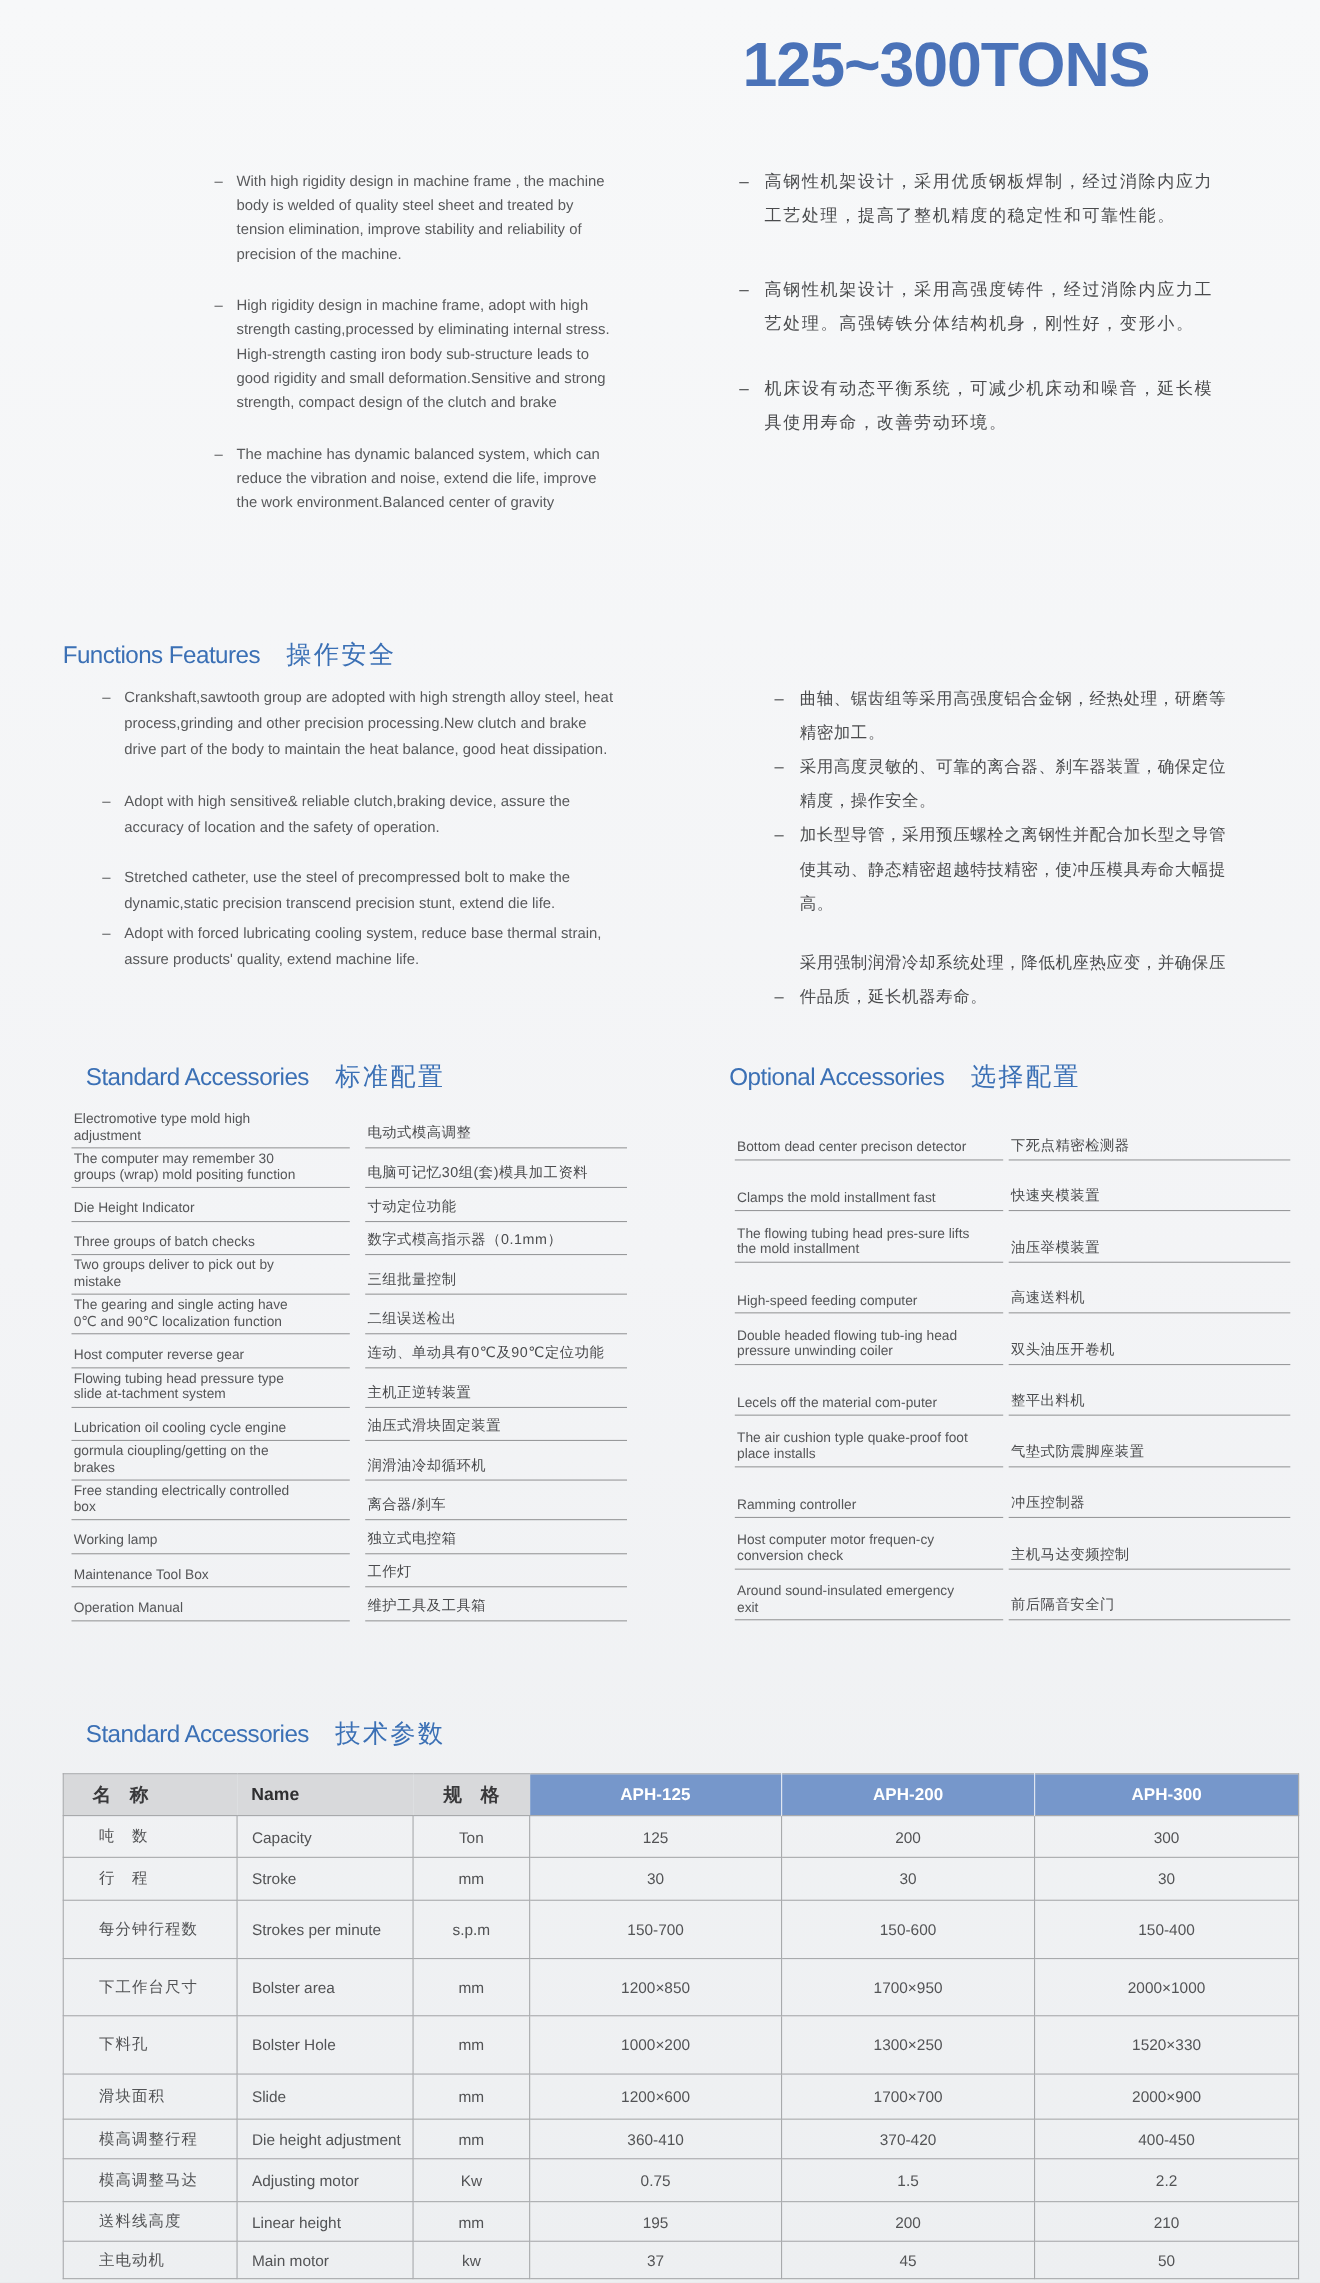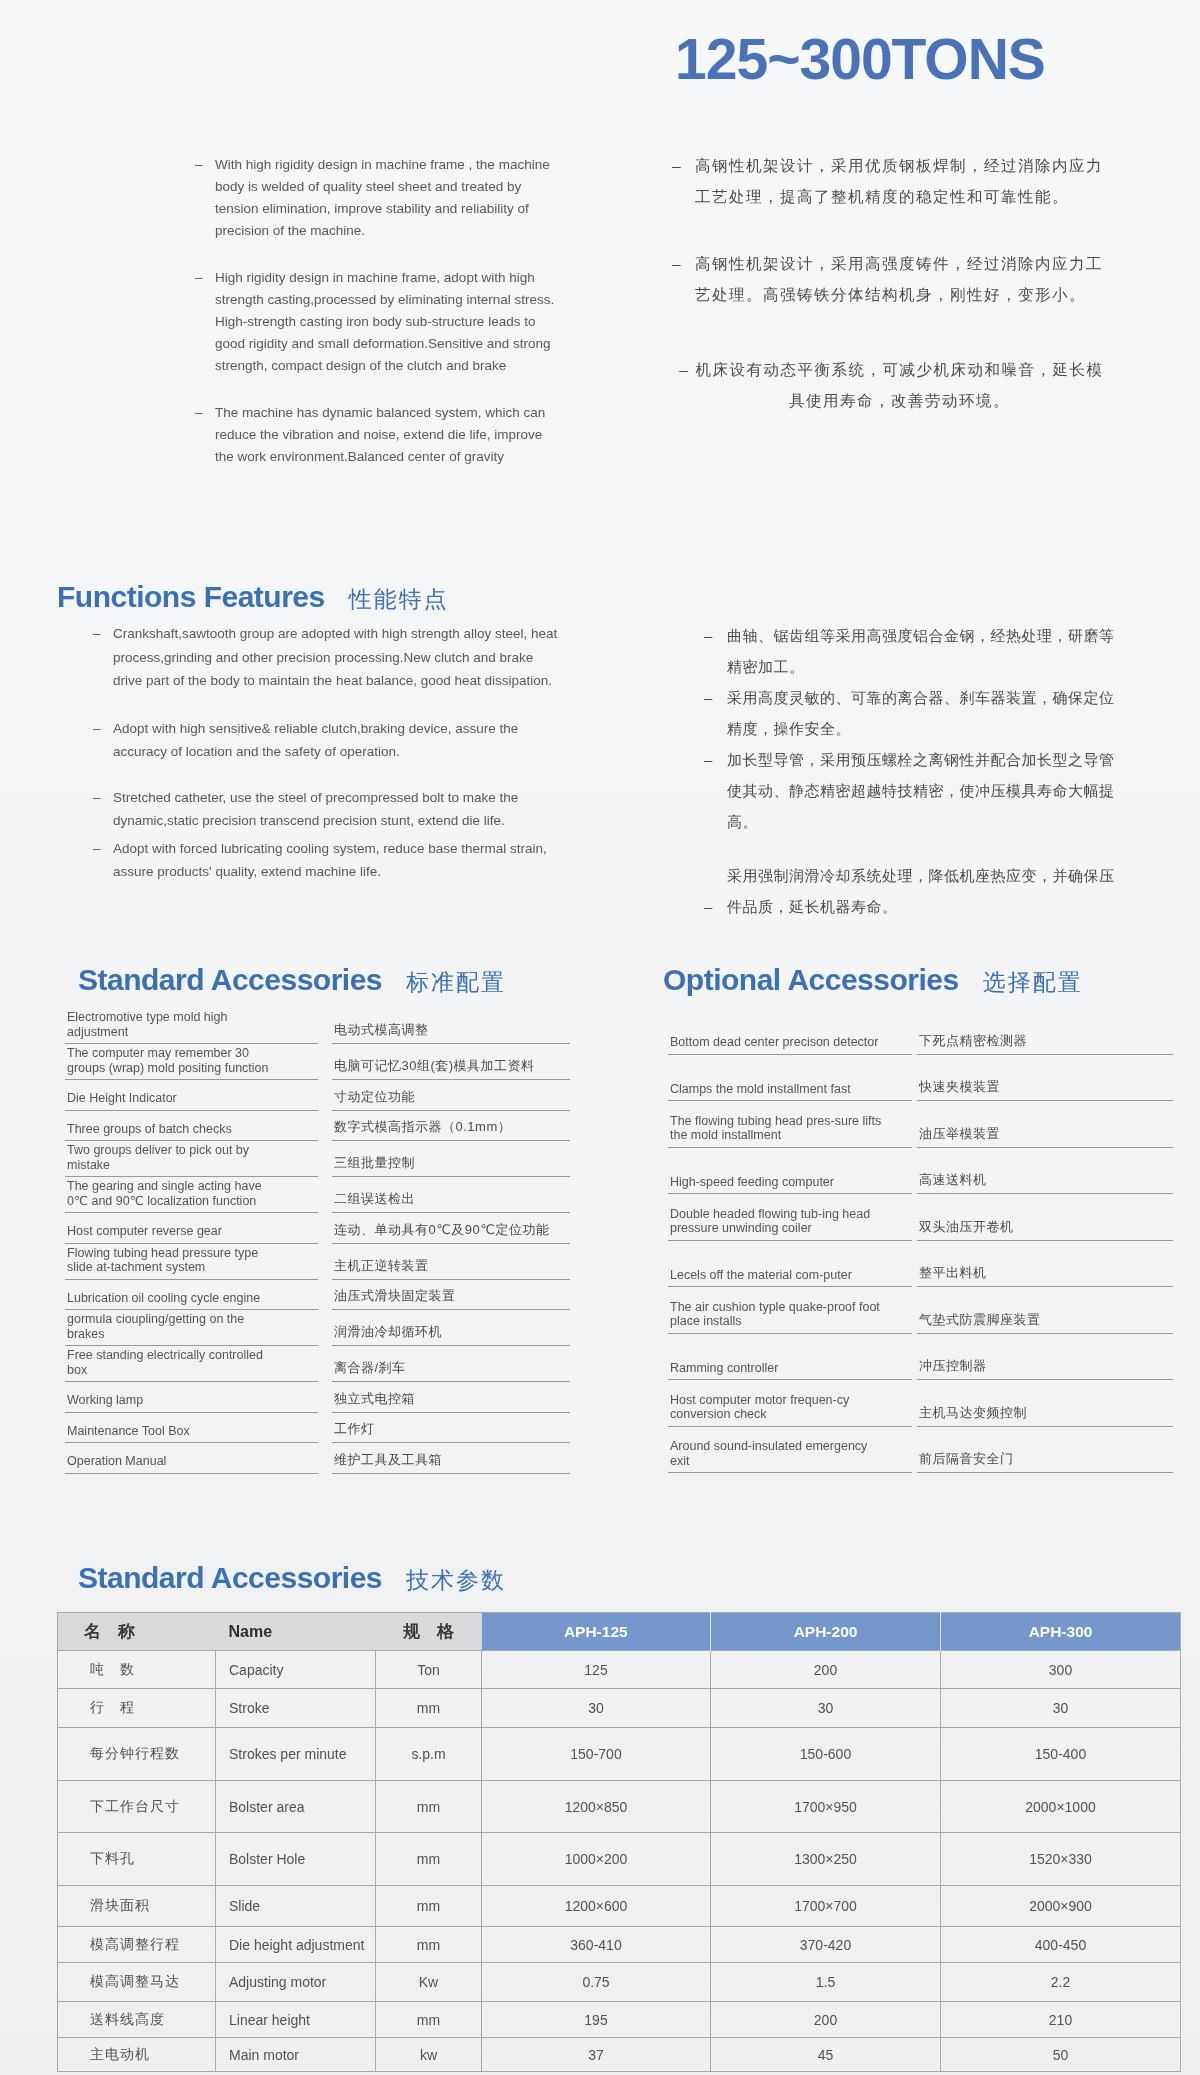--- a/index.html
+++ b/index.html
@@ -19,32 +19,32 @@
   .bullet::before { content:"–"; flex:0 0 20px; }
   .en-list { font-size:13.5px; line-height:22px; color:#58595b; }
   .zh-list { font-size:15.5px; line-height:31px; color:#4a4b4d; letter-spacing:1.5px; }
   .zh-list .bullet::before { flex:0 0 23px; letter-spacing:0; }
 
   .intro-en { left:195px; top:154px; width:368px; }
   .intro-en .bullet:nth-of-type(2){ margin-top:25px; }
   .intro-en .bullet:nth-of-type(3){ margin-top:25px; }
   .intro-zh { left:672px; top:150px; width:432px; }
   .intro-zh .bullet:nth-of-type(2){ margin-top:36px; }
-  .intro-zh .bullet:nth-of-type(3){ margin-top:44px;text-align:center; }
+  .intro-zh .bullet:nth-of-type(3){ margin-top:28px; }
 
   .func-en { left:93px; top:622px; width:468px; line-height:23.5px; }
   .func-en .bullet:nth-of-type(2){ margin-top:24px; }
   .func-en .bullet:nth-of-type(3){ margin-top:22px; }
   .func-en .bullet:nth-of-type(4){ margin-top:4px; }
   .func-zh { left:704px; top:620px; width:418px; letter-spacing:0.5px; font-size:15px; }
   .func-zh .bullet:nth-of-type(4){ margin-top:23px;align-items:flex-end; }
 
   
   .heading { position:absolute; white-space:nowrap; }
-  .h-en { font-size:30px; font-weight:bold; color:#3b70b5; letter-spacing:-0.5px; }
+  .h-en { font-size:22px; font-weight:normal; color:#3b70b5; letter-spacing:-0.5px; }
   .h-zh { font-size:23px; font-weight:normal; color:#3b70b5; margin-left:24px; letter-spacing:2px; }
   .func-heading { left:57px;  top:580px; }
   .std-heading  { left:78px;  top:963px; }
   .opt-heading  { left:663px; top:963px; }
   .spec-heading { left:78px;  top:1561px; }
 
   
   .acc-table { position:absolute; }
   .acc-row { display:flex; }
   .acc-cell { border-bottom:1px solid #98999b; display:flex; align-items:flex-end;
@@ -125,21 +125,21 @@
       <div class="bullet">
         <span class="btext">高钢性机架设计，采用高强度铸件，经过消除内应力工艺处理。高强铸铁分体结构机身，刚性好，变形小。</span>
       </div>
 
       <div class="bullet">
         <span class="btext">机床设有动态平衡系统，可减少机床动和噪音，延长模具使用寿命，改善劳动环境。</span>
       </div>
     </div>
 
   <h2 class="heading func-heading">
-    <span class="h-en">Functions Features</span><span class="h-zh">性能特点</span>
+    <span class="h-en">Functions Features</span><span class="h-zh">操作安全</span>
   </h2>
   <div class="bullets en-list func-en">
 
       <div class="bullet">
         <span class="btext">Crankshaft,sawtooth group are adopted with high strength alloy steel, heat process,grinding and other precision processing.New clutch and brake drive part of the body to maintain the heat balance, good heat dissipation.</span>
       </div>
 
       <div class="bullet">
         <span class="btext">Adopt with high sensitive&amp; reliable clutch,braking device, assure the accuracy of location and the safety of operation.</span>
       </div>

